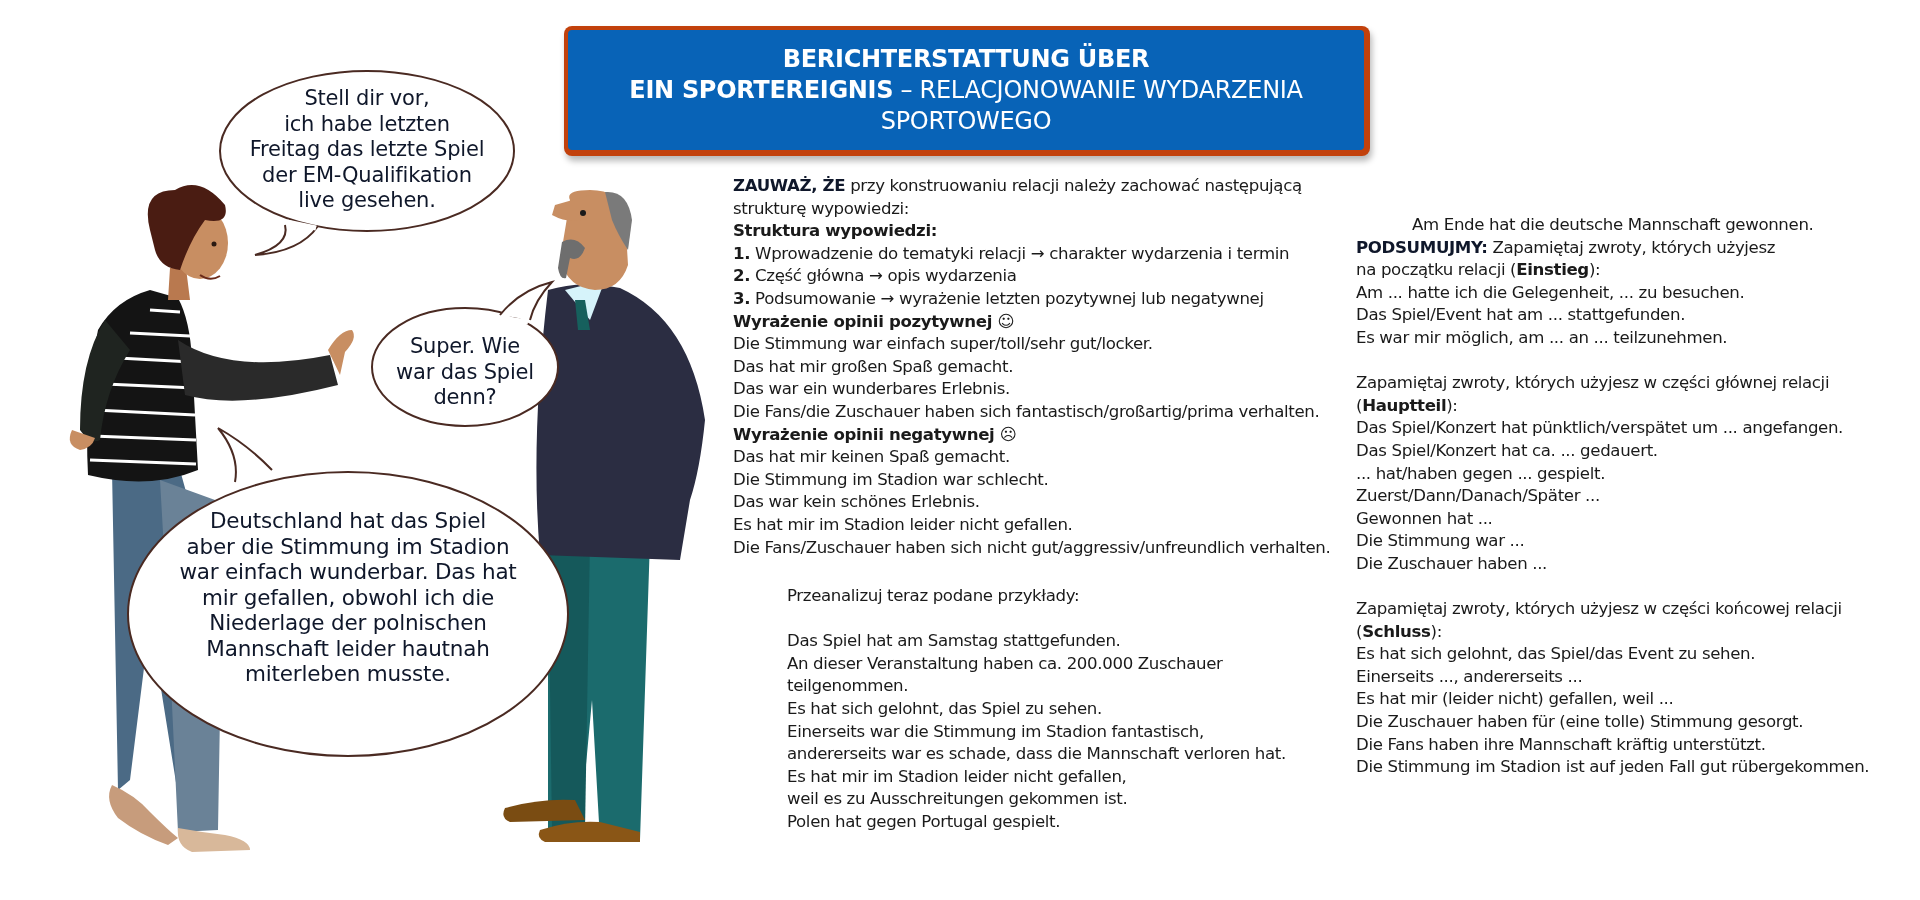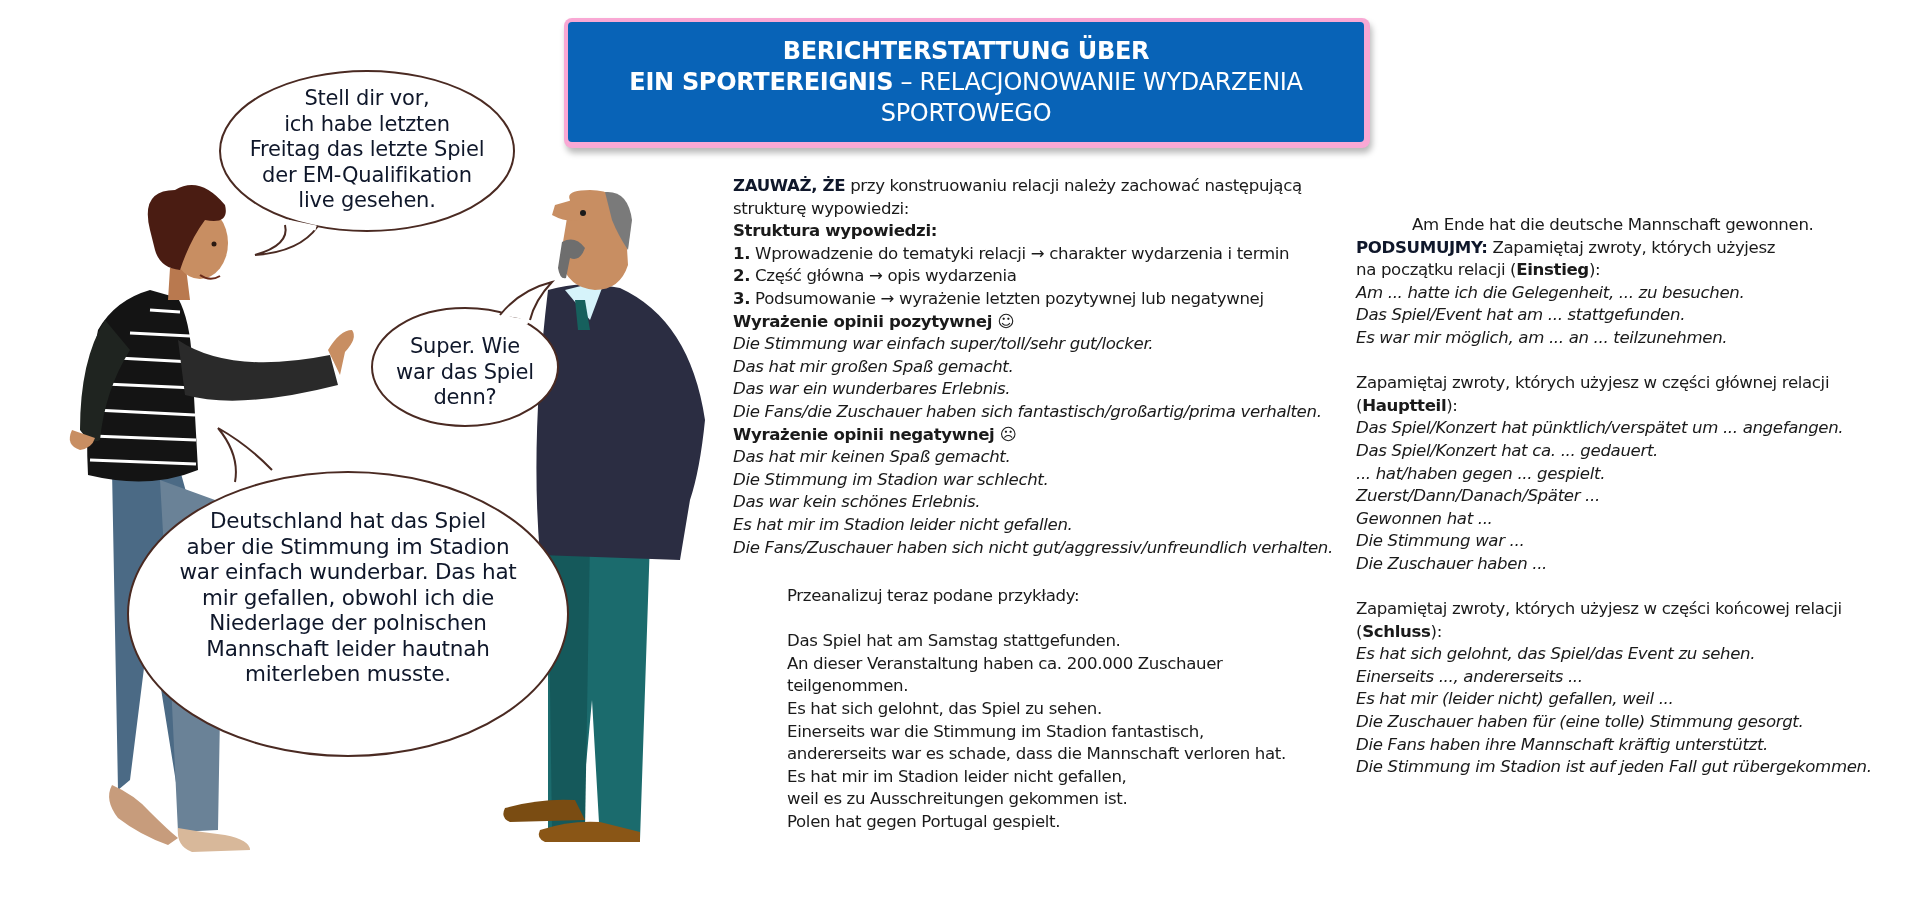--- a/index.html
+++ b/index.html
@@ -1,31 +1,31 @@
 <!DOCTYPE html>
 <html><head>
 <meta charset="utf-8">
 <style>
   html, body { margin:0; padding:0; background:#ffffff; }
   body { width:1920px; height:900px; position:relative; overflow:hidden;
          font-family:"DejaVu Sans", "Liberation Sans", sans-serif; color:#1a1a1a; }
 
   
-  .banner-wrap { position:absolute; left:564px; top:18px; width:806px; height:130px;
-                 background:#f9a8d4; border-radius:8px; box-shadow:2px 5px 6px rgba(0,0,0,0.28); }
+  .banner-wrap { position:absolute; left:564px; top:26px; width:806px; height:130px;
+                 background:#c2410c; border-radius:8px; box-shadow:2px 5px 6px rgba(0,0,0,0.28); }
   .banner { position:absolute; left:4px; top:4px; right:6px; bottom:6px; background:#0863b7;
             border-radius:4px; color:#fff; text-align:center;
             display:flex; flex-direction:column; justify-content:center; }
   .banner .l { font-size:24px; line-height:31px; letter-spacing:-0.3px; }
   .banner b { font-weight:bold; }
   .banner .lite { font-weight:normal;text-align:right; }
 
   
   .col { position:absolute; font-size:16.6px; line-height:22.6px; white-space:nowrap; letter-spacing:-0.35px; }
-  .col .it { font-style:italic; }
+  .col .it { }
   .col .b { font-weight:bold; }
   .col .purple { color:#0f172a; font-weight:bold; }
   .col .gap { height:22.6px; }
   .col1 { left:733px; top:175px; }
   .col1b { left:787px; top:585px; }
   .col2 { left:1356px; top:175px; }
   .col2 .indent { padding-left:56px;margin-top:39px; }
 
   
   .bubble-text { position:absolute; text-align:center; font-size:21px; line-height:25.5px;

